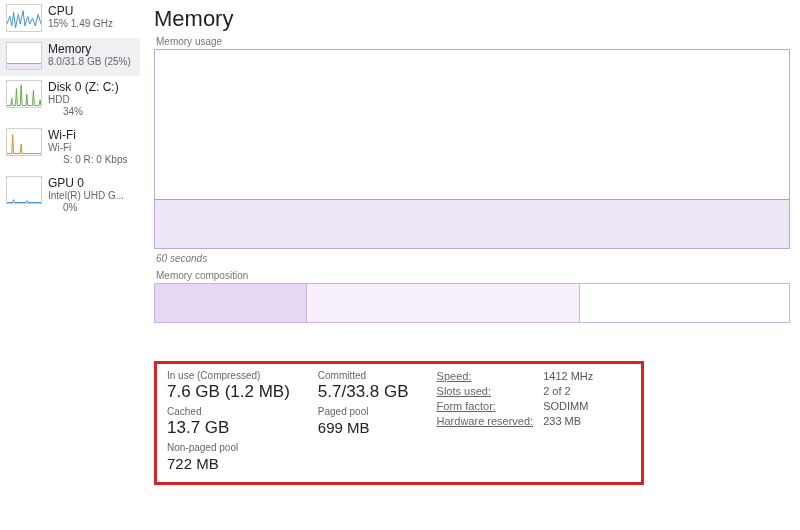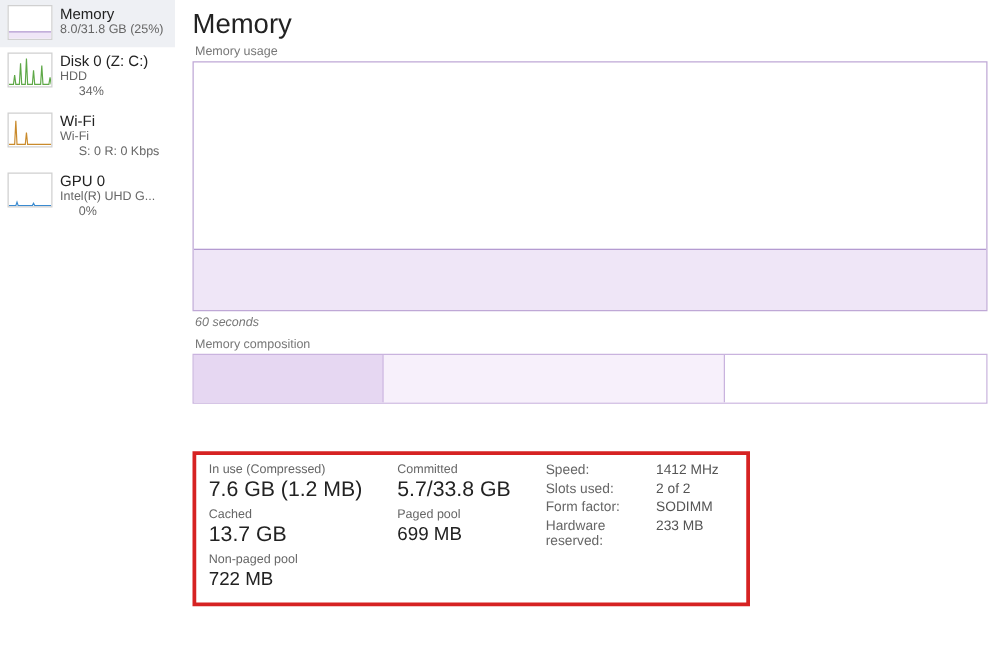--- a/index.html
+++ b/index.html
@@ -79,22 +79,22 @@
 
   .chart.comp { height: 40px; margin-bottom: 10px; border-color: #c9b3de; display: flex; }
   .comp-seg { height: 100%; border-right: 1px solid #c9b3de; }
   .comp-seg.inuse   { background: #e6d7f2; }
   .comp-seg.standby { background: #f7f0fb; }
   .comp-seg.free    { background: #ffffff; border-right: none; }
 
   
   .stats-wrap {
     border: 3px solid #d62222;
-    padding: 6px 22px 8px 10px;
-    width: 446px;
+    padding: 6px 10px 8px 10px;
+    width: 490px;
     display: flex;
     gap: 28px;
     margin-top: 38px;
   }
   .stats-left {
     display: grid;
     grid-template-columns: auto auto;
     column-gap: 28px;
     row-gap: 4px;
   }
@@ -104,36 +104,47 @@
 
   .stats-right {
     font-size: 11px;
     color: #555;
     display: grid;
     grid-template-columns: auto auto;
     column-gap: 10px;
     row-gap: 3px;
     align-content: start;
   }
-  .stats-right .k { color: #666; }
+  .stats-right .k { color: #666; text-decoration: underline; }
   .stats-right .v { color: #555; }
 
   
   .spark { position: absolute; inset: 0; }
   .spark polyline { fill: none; stroke-width: 1; }
   .cpu-line { stroke: #3b8bd0; }
   .disk-line{ stroke: #5ea847; }
   .wifi-line{ stroke: #c98a2b; }
   .gpu-line { stroke: #3b8bd0; }
   .mem-base { position:absolute; left:0; right:0; bottom:0; height:6px; background:#efe6f7; border-top:1px solid #b49bd1; }
 </style>
 </head>
 <body>
 
 <div class="sidebar">
+  <div class="side-item">
+    <div class="side-thumb">
+      <svg class="spark" viewBox="0 0 36 28" preserveAspectRatio="none">
+        <polyline class="cpu-line" points="0,20 3,12 5,22 7,8 9,24 12,10 14,20 17,6 19,22 22,12 24,20 27,14 30,22 33,10 36,20"></polyline>
+      </svg>
+    </div>
+    <div class="side-text">
+      <div class="side-title">CPU</div>
+      <div class="side-sub">15% 1.49 GHz</div>
+    </div>
+  </div>
 
   <div class="side-item selected">
     <div class="side-thumb">
       <div class="mem-base"></div>
     </div>
     <div class="side-text">
       <div class="side-title">Memory</div>
       <div class="side-sub">8.0/31.8 GB (25%)</div>
     </div>
   </div>

